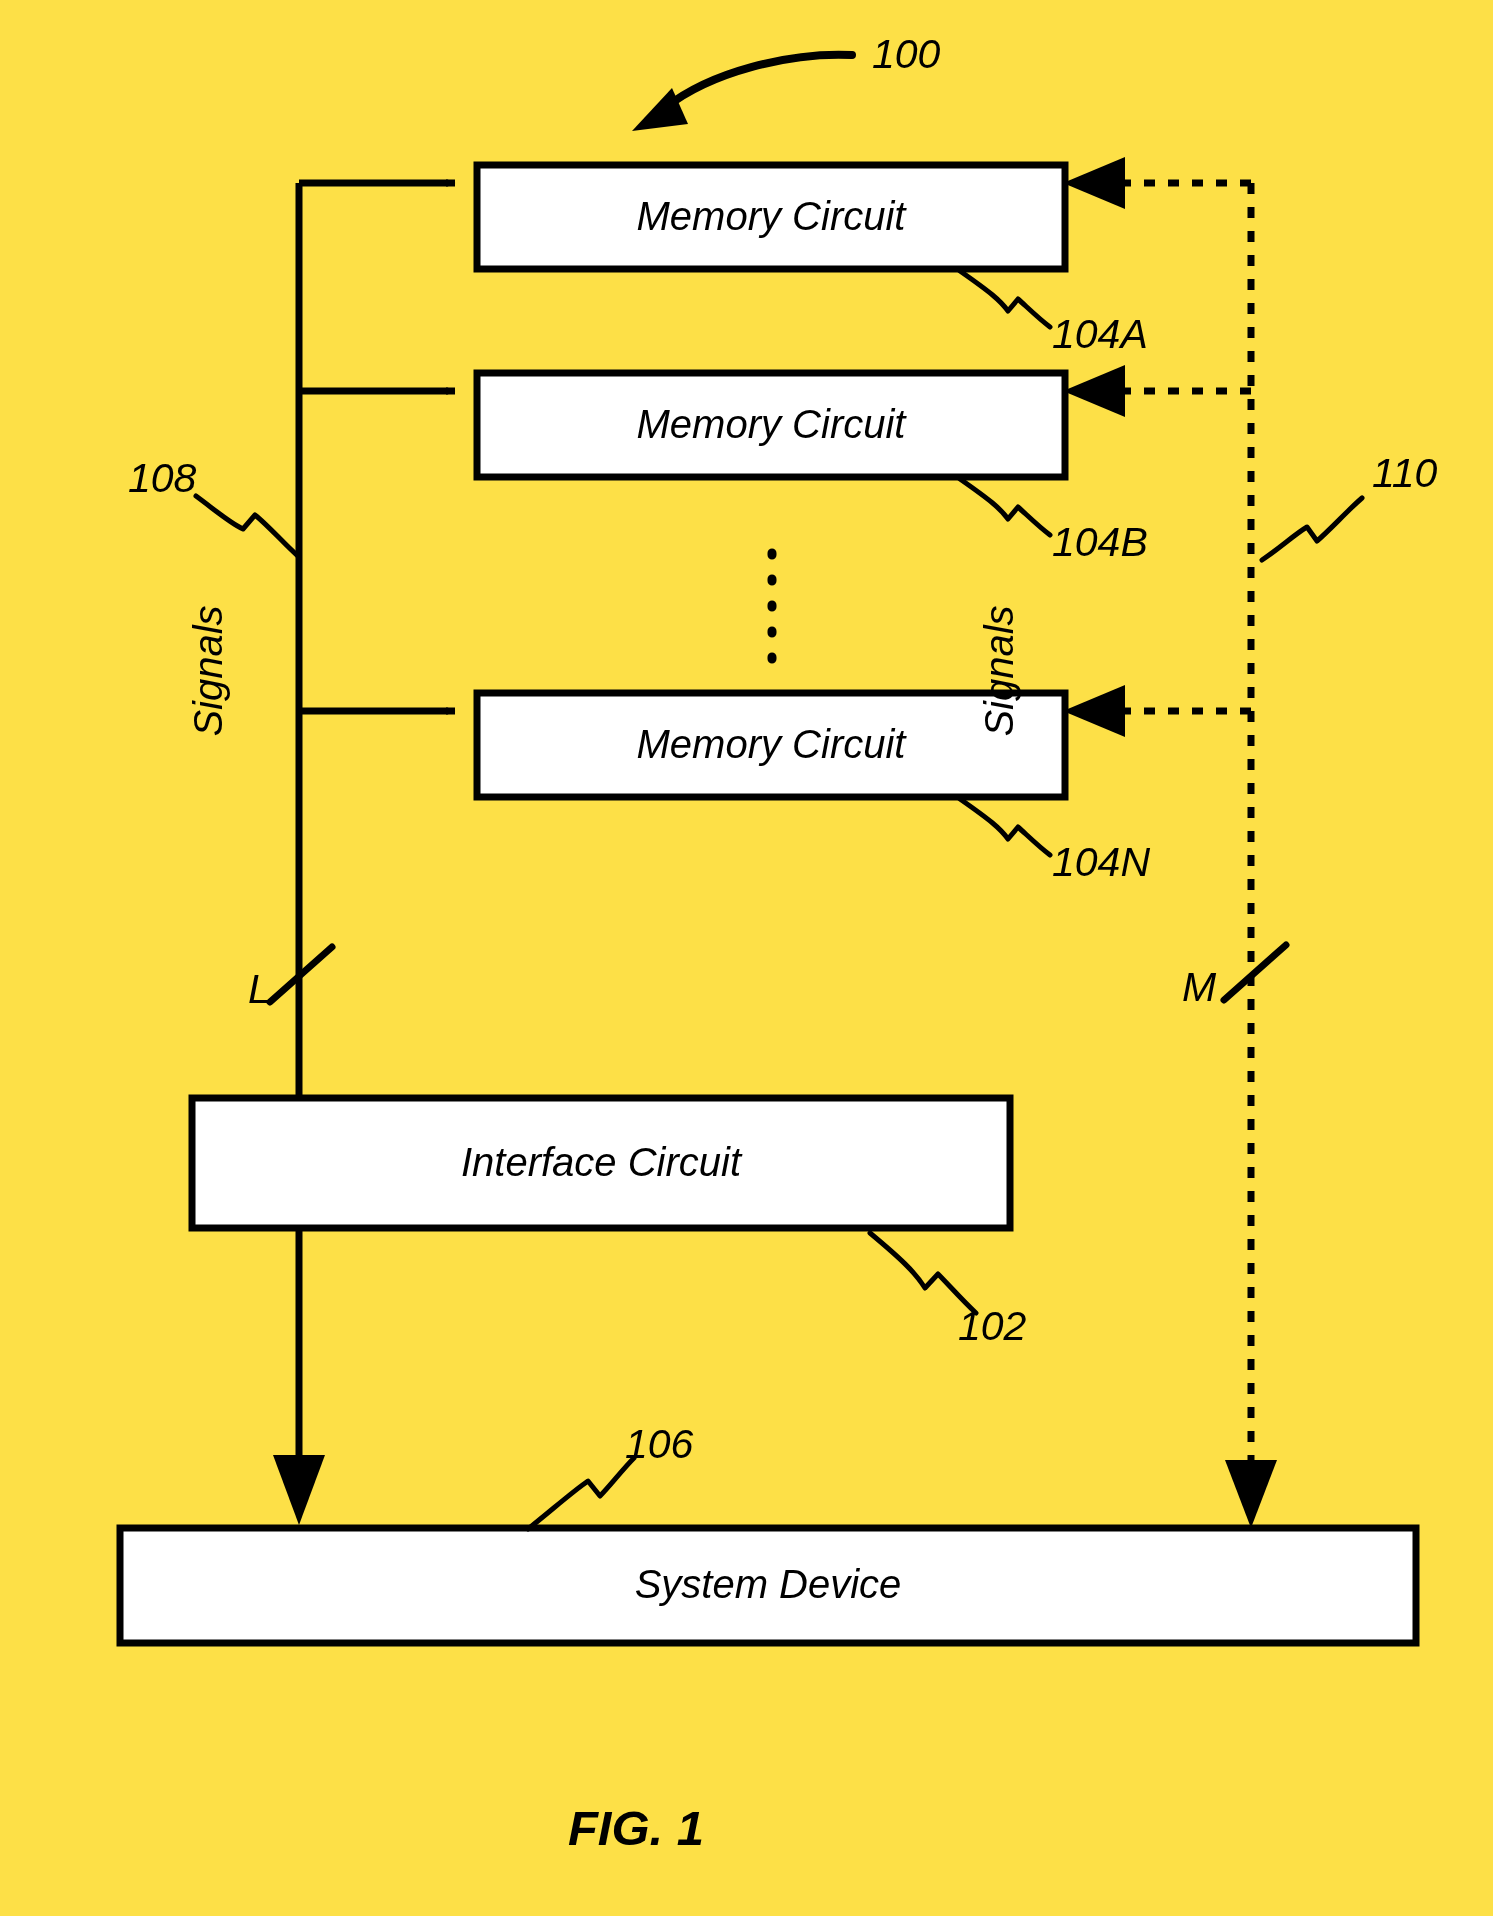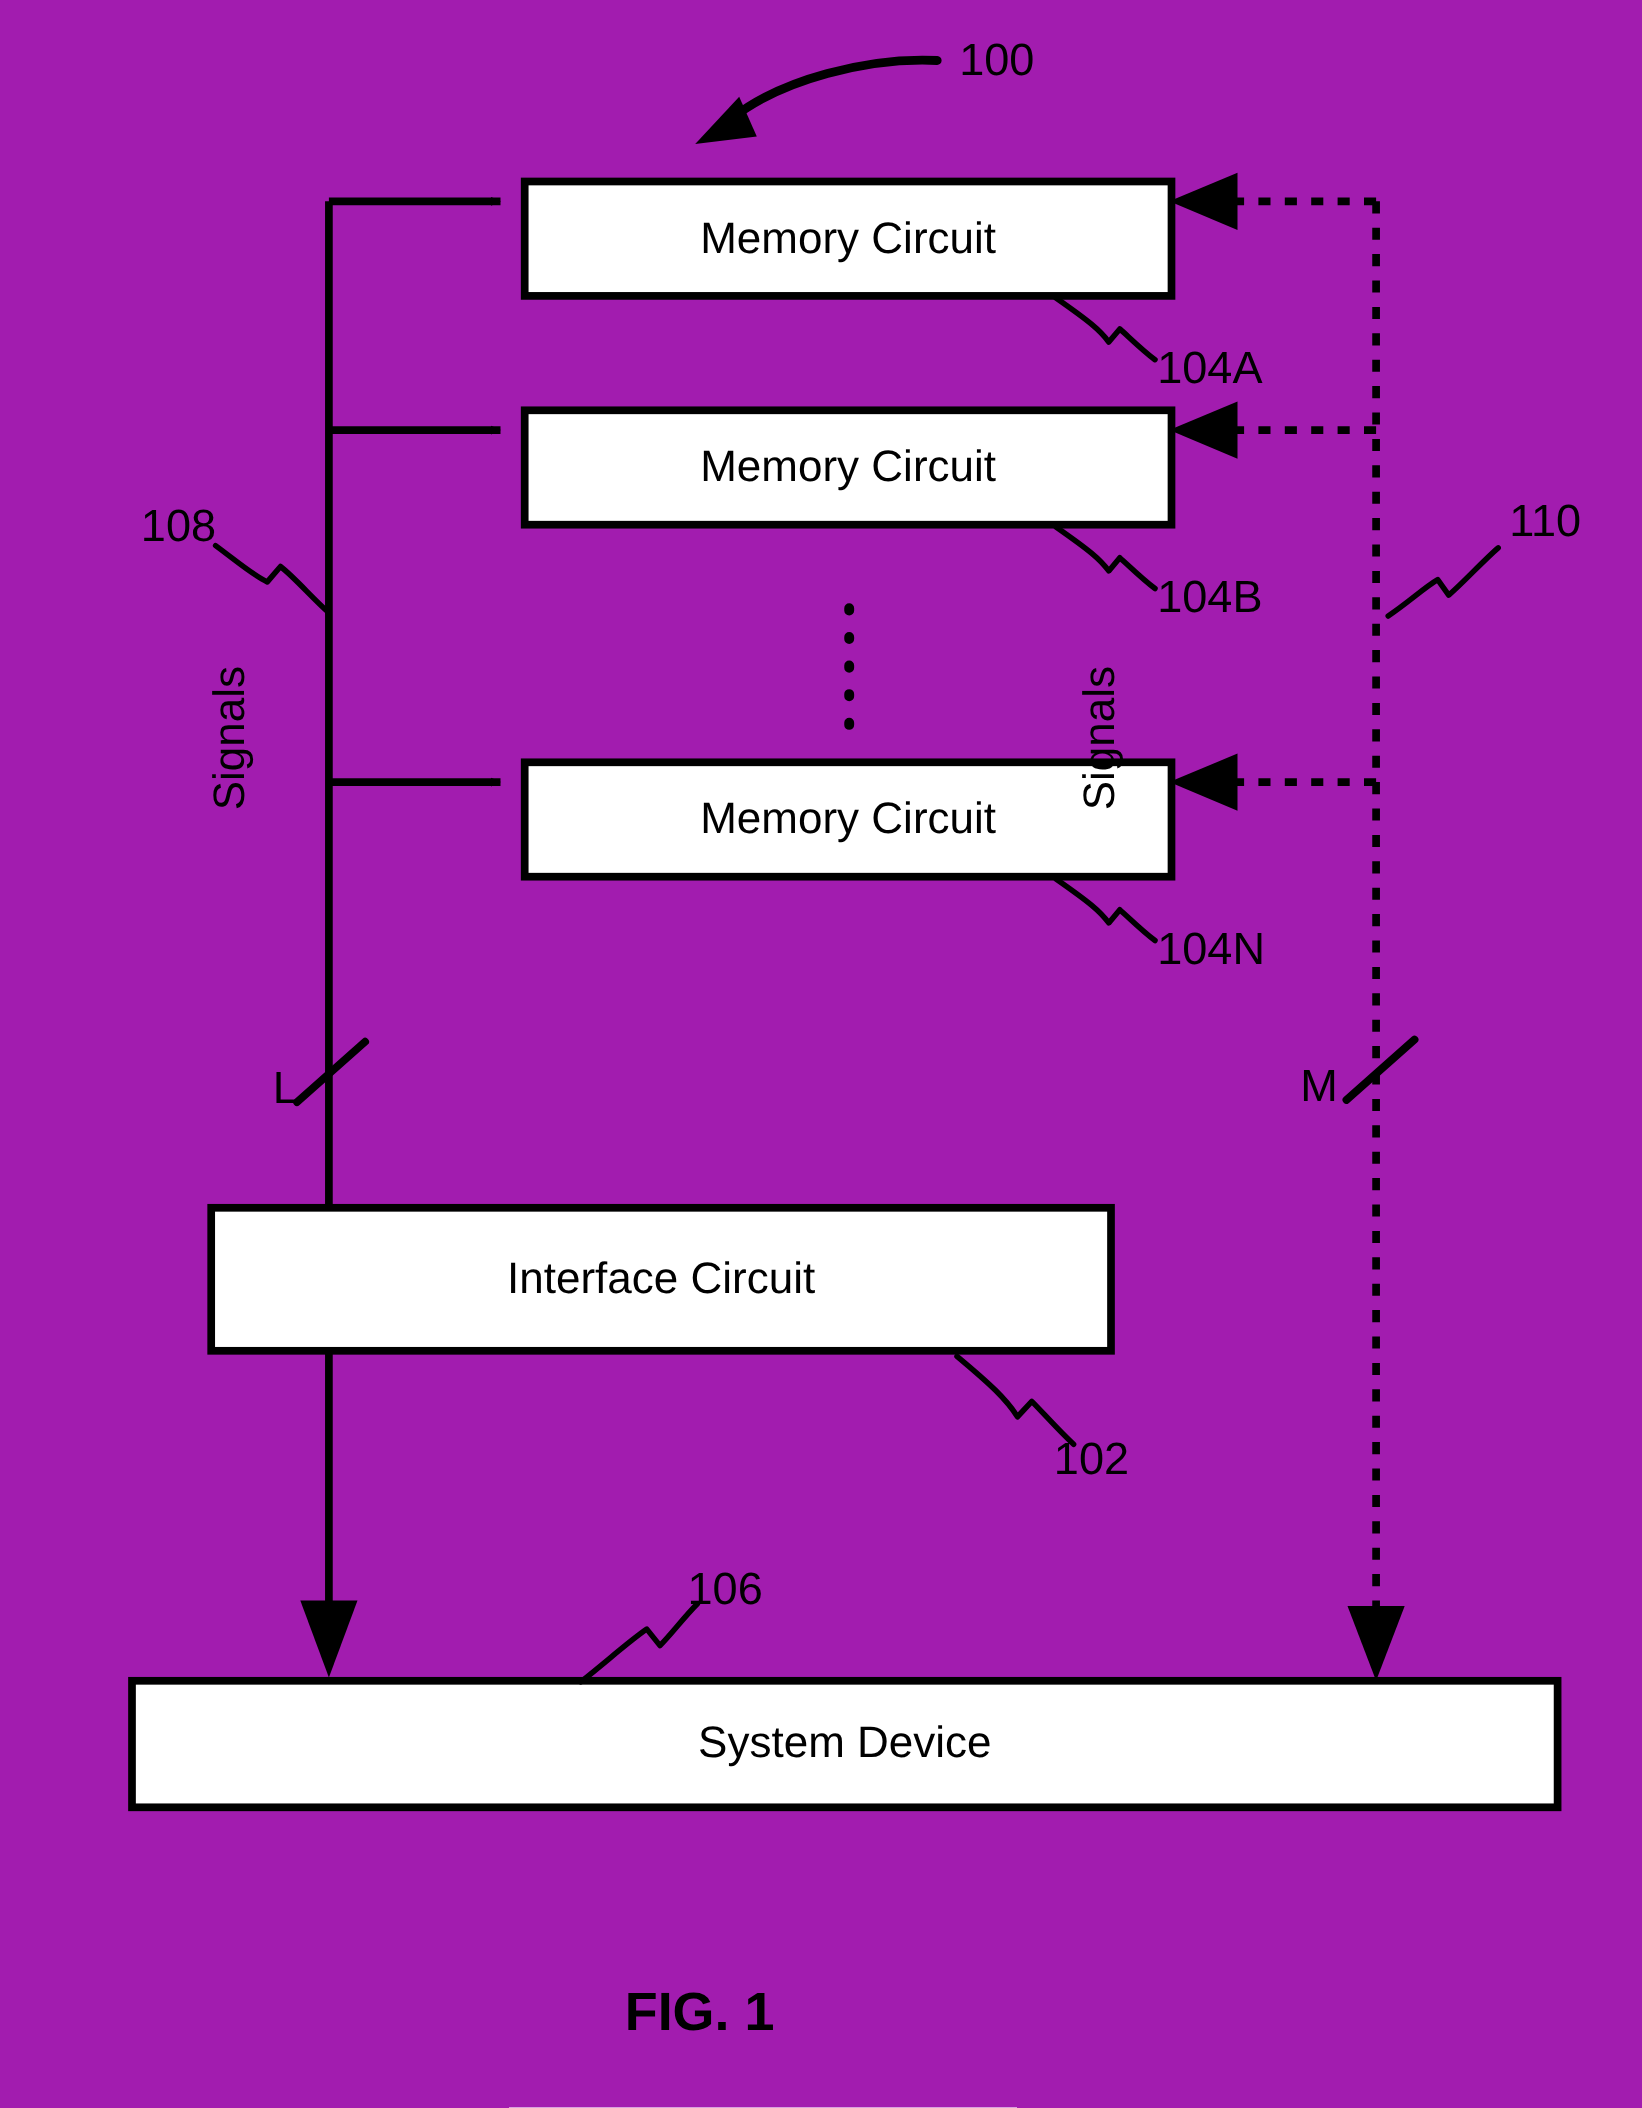--- a/index.html
+++ b/index.html
@@ -9,22 +9,23 @@
     background: #ffffff;
   }
   body {
     font-family: "Liberation Sans", sans-serif;
     color: #000000;
   }
   #figure-root {
     position: relative;
     width: 1493px;
     height: 1916px;
-    background: #a21caf;
+    background: #fde047;
     overflow: hidden;
+    font-style: italic;
   }
   #figure-svg {
     position: absolute;
     left: 0;
     top: 0;
     width: 1493px;
     height: 1916px;
   }
   .blk-label {
     font-family: "Liberation Sans", sans-serif;

